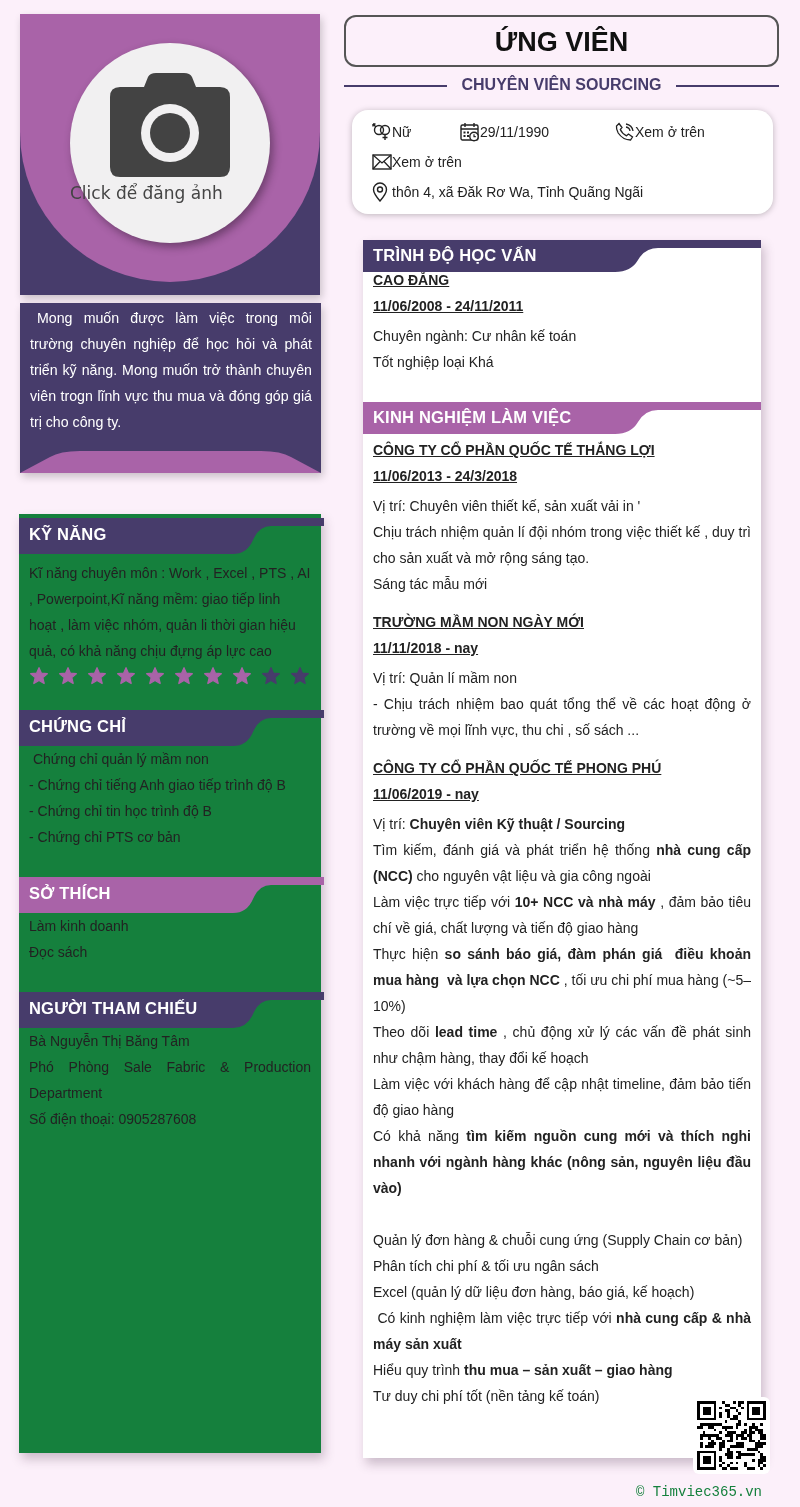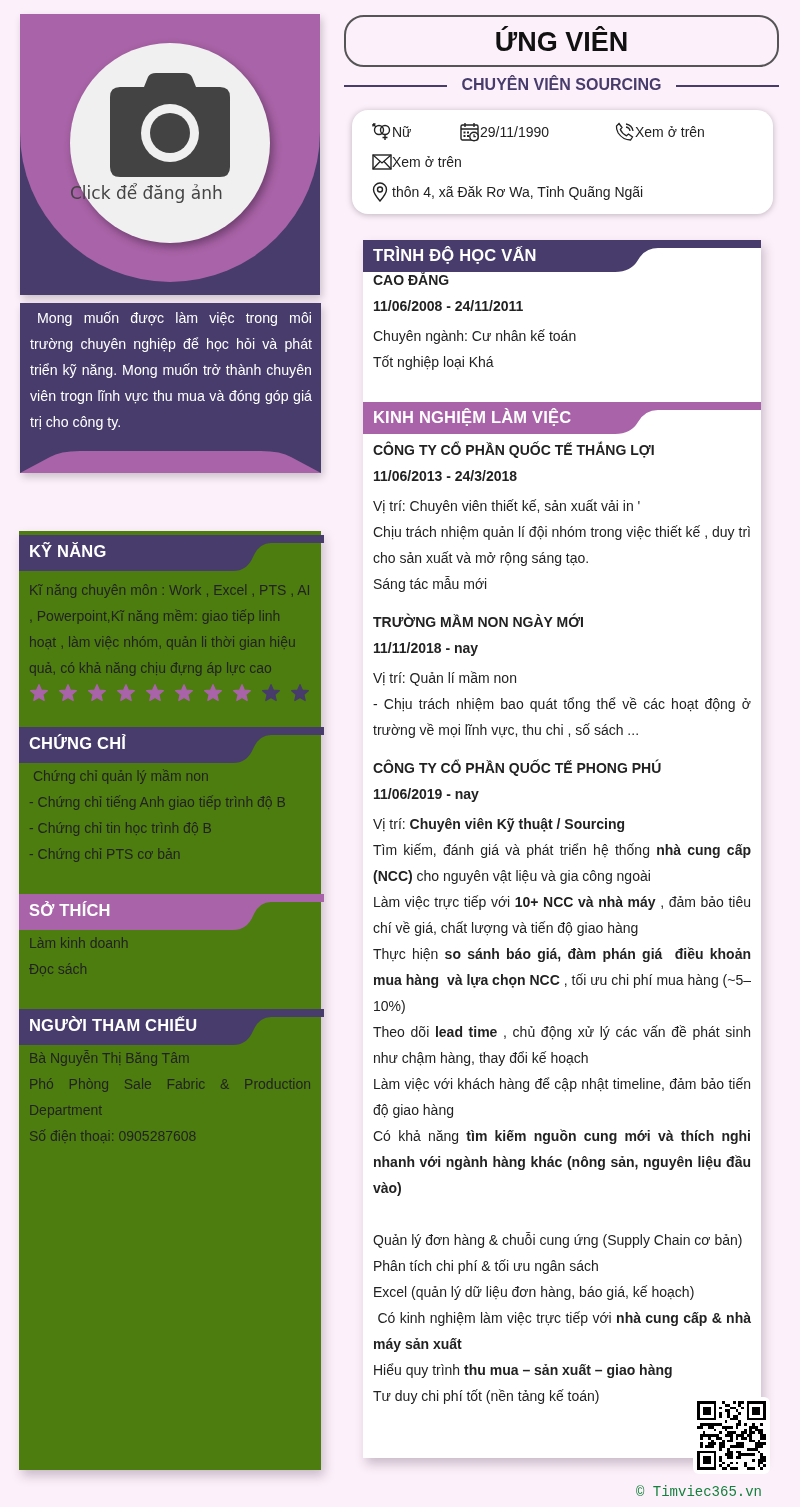--- a/index.html
+++ b/index.html
@@ -10,46 +10,46 @@
   .avatar-box { position: absolute; left: 20px; top: 14px; width: 300px; height: 281px; background: #473c6b; overflow: hidden; box-shadow: 2px 4px 8px rgba(0,0,0,0.2); }
   .avatar-bg { position: absolute; left: 0; top: -14px; width: 300px; height: 282px; background: #a963a8; border-radius: 0 0 150px 150px; }
   .avatar-circle { position: absolute; left: 50px; top: 29px; width: 200px; height: 200px; border-radius: 50%; background: #f1f0f1; box-shadow: 3px 4px 8px rgba(40,20,40,0.45); cursor: pointer; }
   .camera { position: absolute; left: 40px; top: 30px; width: 120px; height: 104px; }
   .avatar-label { position: absolute; left: 0; width: 200px; top: 140px; font-family: "DejaVu Sans", sans-serif; font-size: 17px; color: #444; }
 
   .objective { position: absolute; left: 20px; top: 303px; width: 301px; height: 170px; background: #473c6b; overflow: hidden; box-shadow: 2px 4px 8px rgba(0,0,0,0.2); }
   .objective-text { padding: 2px 9px 0 10px; color: #fff; font-size: 14.2px; line-height: 26px; text-align: justify; text-indent: 7px; }
   .objective-wave { position: absolute; left: 0; bottom: 0; width: 301px; height: 22px; }
 
-  .left-card { position: absolute; left: 19px; top: 514px; width: 302px; height: 939px; background: #4d7c0f; box-shadow: 3px 6px 10px rgba(60,30,60,0.25); margin-top: 17px; }
+  .left-card { position: absolute; left: 19px; top: 514px; width: 302px; height: 939px; background: #15803d; box-shadow: 3px 6px 10px rgba(60,30,60,0.25); }
   .sec-head { position: relative; height: 36px; }
   .sec-head svg { position: absolute; left: 0; top: 0; }
   .sec-title { position: absolute; left: 10px; top: 7px; color: #fff; font-weight: bold; font-size: 16.5px; letter-spacing: 0.2px; }
   .left-text { padding: 0 10px; font-size: 14px; line-height: 26px; color: #222; }
   .justify { text-align: justify; }
 
   .stars { display: flex; gap: 9px; padding: 0 0 0 10px; margin-top: 2px; }
   .star { width: 20px; height: 20px; }
 
   
-  .name-box { position: absolute; left: 344px; top: 15px; width: 435px; height: 52px; border: 2px solid #555; border-radius: 20px; background: #fcf0fa; text-align: center; }
+  .name-box { position: absolute; left: 344px; top: 15px; width: 435px; height: 52px; border: 2px solid #555; border-radius: 12px; background: #fcf0fa; text-align: center; }
   .name { font-size: 27px; font-weight: bold; line-height: 50px; color: #111; }
   .title-row { position: absolute; left: 344px; top: 74px; width: 435px; height: 24px; }
   .title-line { position: absolute; top: 11px; height: 2px; background: #473c6b; }
   .job-title { position: absolute; left: 0; width: 435px; text-align: center; font-weight: bold; font-size: 16px; color: #473c6b; line-height: 22px; }
   .job-title span { background: #fcf0fa; padding: 0 14px; }
 
   .contact { position: absolute; left: 352px; top: 110px; width: 421px; height: 104px; background: #fff; border-radius: 16px; box-shadow: 0 1px 6px rgba(0,0,0,0.25); font-size: 14px; color: #222; }
   .ci { position: absolute; display: flex; align-items: center; height: 22px; }
   .ci svg { flex: none; }
 
   
   .right-card { position: absolute; left: 363px; top: 240px; width: 398px; height: 1218px; background: #fff; box-shadow: 3px 6px 10px rgba(60,30,60,0.25); }
   .r-text { padding: 0 10px; font-size: 14px; line-height: 26px; color: #222; }
-  .r-bold { font-weight: bold; }
+  .r-bold { font-weight: bold; text-decoration: underline; }
   .r-block { margin-top: 4px; }
 
   .qr { position: absolute; left: 693px; top: 1397px; width: 77px; height: 77px; background: #fff; border-radius: 6px; padding: 4px; }
   .footer { position: absolute; left: 636px; top: 1484px; font-family: "Liberation Mono", monospace; font-size: 14px; color: #15803d; text-align: right; }
 </style>
 </head>
 <body>
 
 <div class="page">
 

